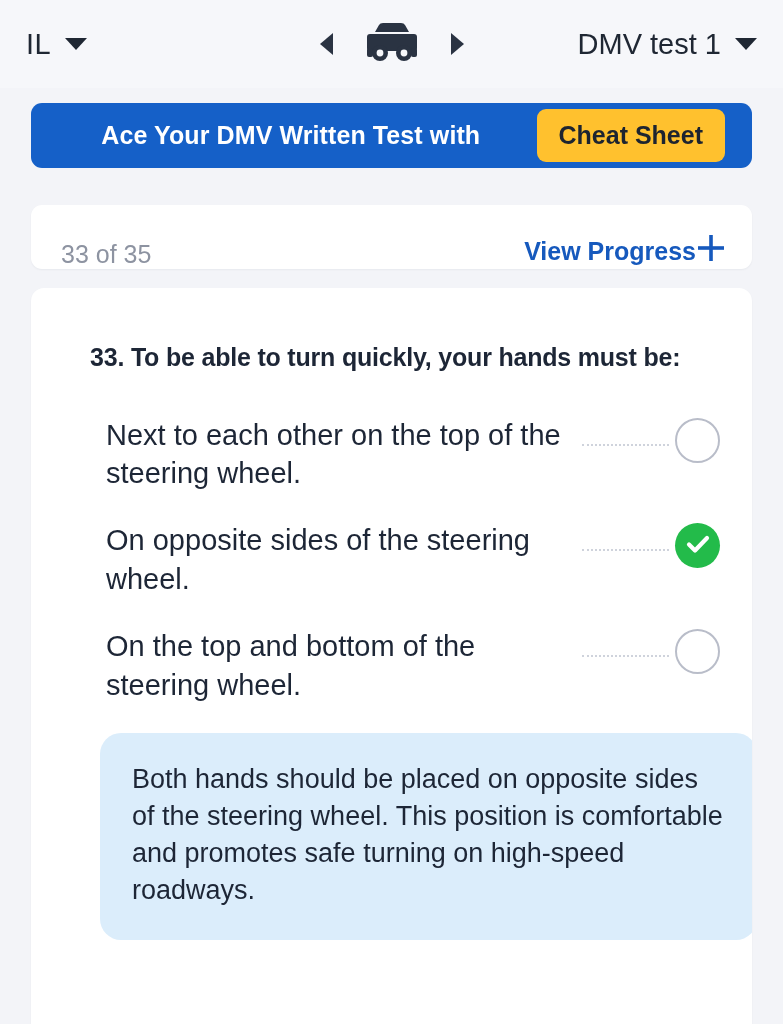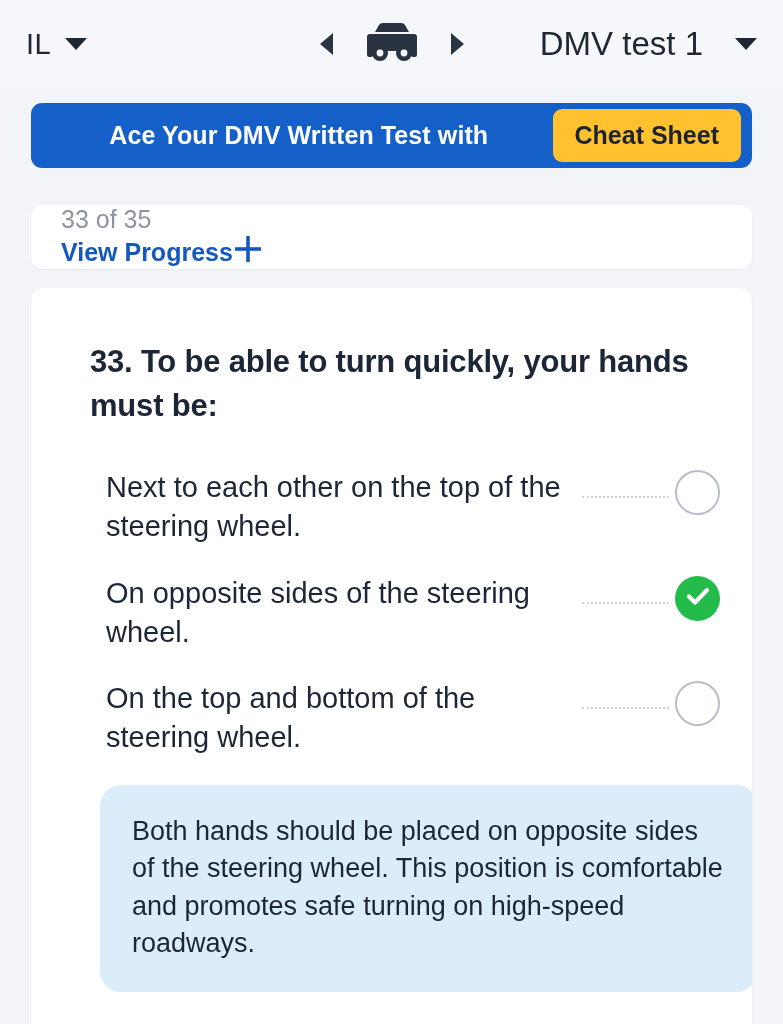--- a/index.html
+++ b/index.html
@@ -39,22 +39,22 @@
     border-right: 13px solid #2a3342;
   }
   .arrow-right {
     width: 0; height: 0;
     border-top: 11px solid transparent;
     border-bottom: 11px solid transparent;
     border-left: 13px solid #2a3342;
   }
   .car-icon { display: block; }
   .test-select {
-    display: flex; align-items: center; gap: 32px;
-    font-size: 33px; color: #1f2733;
+    display: flex; align-items: center; gap: 14px;
+    font-size: 29px; color: #1f2733;
   }
 
   
   .promo {
     position: absolute; left: 31px; top: 103px;
     width: 721px; height: 65px;
     background: #1560c8;
     border-radius: 11px;
     display: flex; align-items: center;
     padding: 0 8px 0 0;
@@ -64,56 +64,55 @@
     color: #ffffff; font-size: 25px; font-weight: bold;
     letter-spacing: .1px;
     padding-left: 14px;
   }
   .promo-btn {
     background: #ffc12e;
     color: #1d2430;
     font-size: 25px; font-weight: bold;
     border: none; border-radius: 9px;
     padding: 12px 22px;
-    margin-right: 3px;
+    margin-right: 19px;
     cursor: pointer;
     white-space: nowrap;
   }
 
   
   .progress-card {
     position: absolute; left: 31px; top: 205px;
     width: 721px; height: 64px;
     background: #ffffff;
     border-radius: 11px;
-    display: flex; align-items: flex-start; justify-content: space-between;
+    display: flex; align-items: flex-end; justify-content: space-between;
     padding: 0 26px 0 30px;
     box-shadow: 0 1px 2px rgba(20,30,60,.05);
-    flex-direction: column;
   }
   .progress-count { font-size: 25px; color: #8d93a1; }
   .progress-link {
     display: flex; align-items: center; 
     color: #1659bd; font-size: 25px; font-weight: bold;
     cursor: pointer;
   }
   .plus-icon { display: block; }
 
   
   .question-card {
     position: absolute; left: 31px; top: 288px;
     width: 721px; height: 760px;
     background: #ffffff;
     border-radius: 13px;
     padding: 52px 32px 0 29px;
     box-shadow: 0 1px 2px rgba(20,30,60,.05);
     overflow: hidden;
   }
   .question-text {
-    font-size: 31px; font-weight: bold; line-height: 1.42;
+    font-size: 25px; font-weight: bold; line-height: 1.42;
     color: #1d2636;
     letter-spacing: -.2px;
     padding: 0 10px 0 30px;
   }
 
   .answers { margin-top: 40px; padding: 0 0 0 46px; }
   .answer-row {
     display: flex; align-items: flex-start;
     margin-bottom: 28px;
     cursor: pointer;

